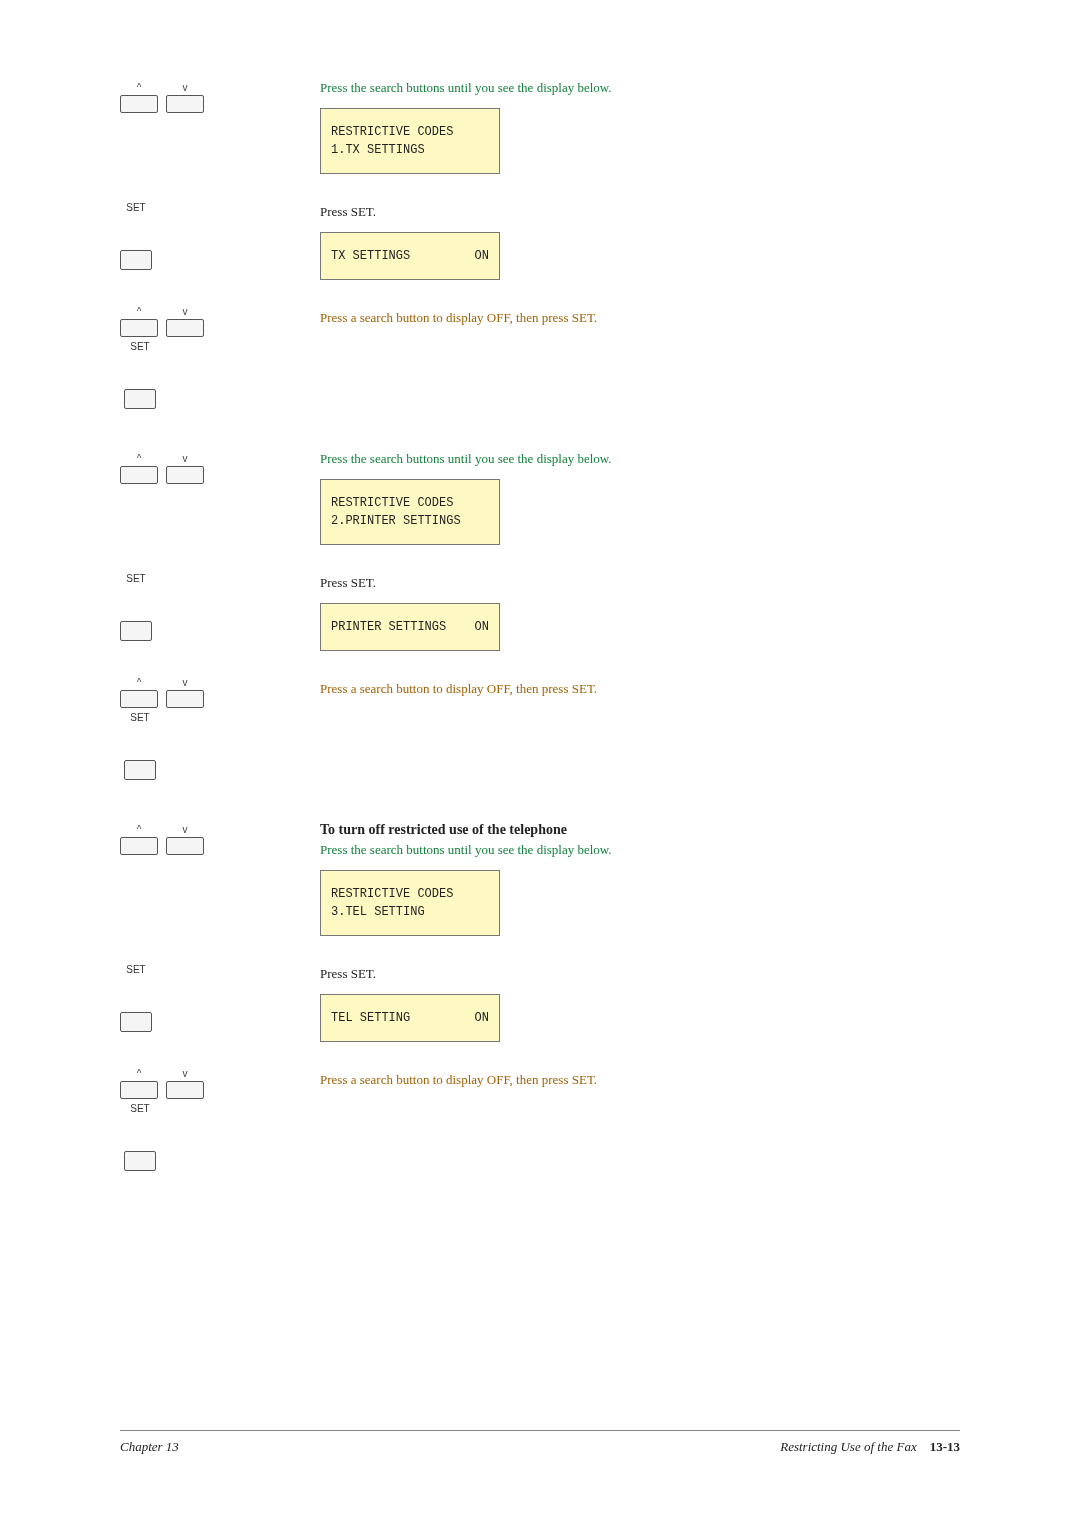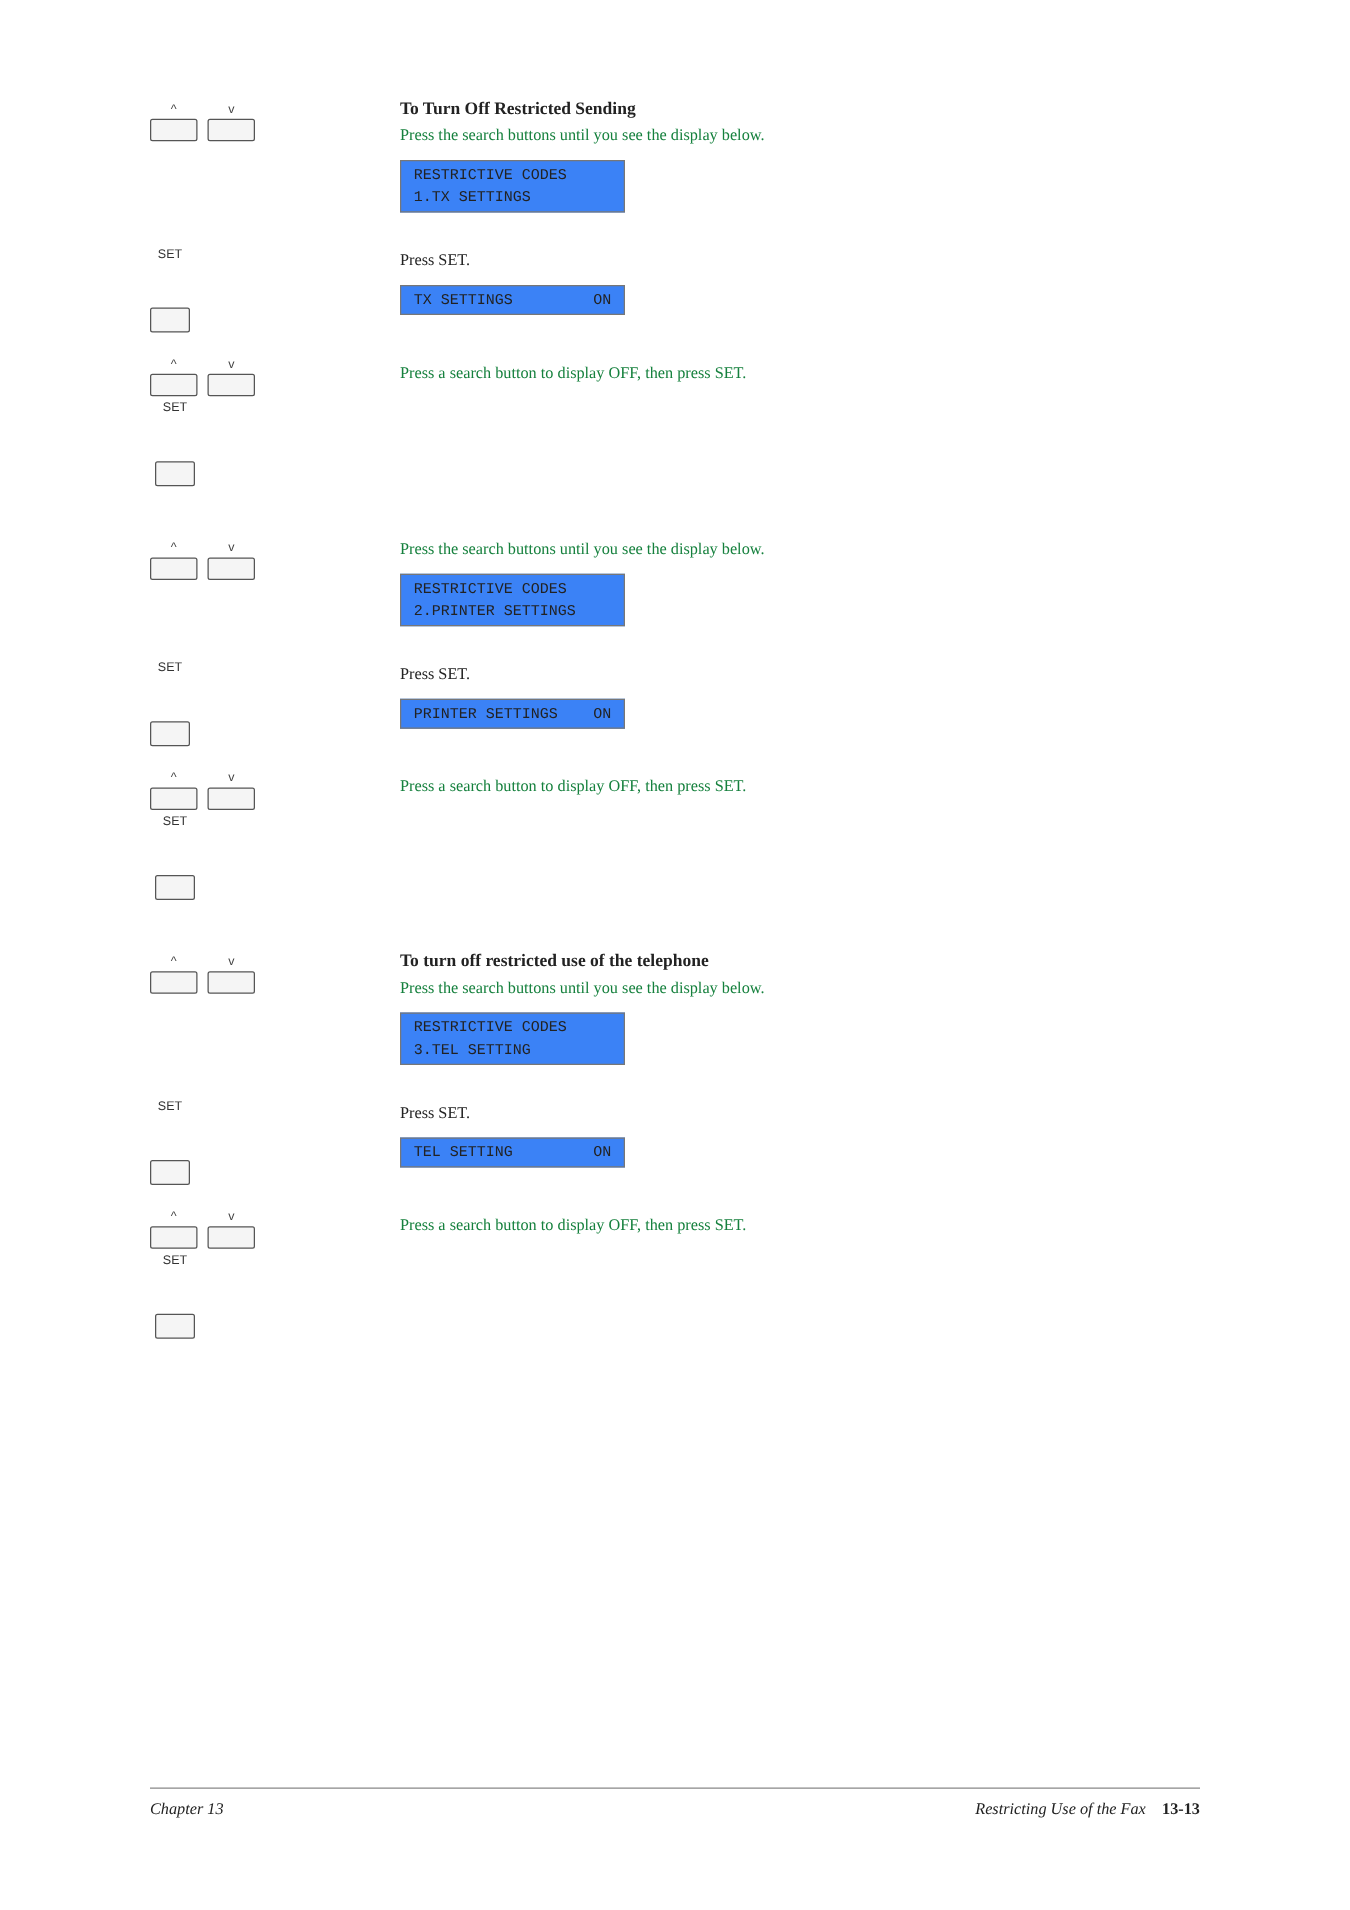--- a/index.html
+++ b/index.html
@@ -70,23 +70,23 @@
       background: #f5f5f5;
       display: inline-block;
       border-radius: 2px;
     }
 
     
     .lcd {
       border: 1.5px solid #777;
       font-family: 'Courier New', Courier, monospace;
       font-size: 12px;
-      padding: 2px 10px;
+      padding: 14px 10px;
       display: inline-block;
-      background: #3b82f6;
+      background: #fef9c3;
       line-height: 1.5;
       margin: 6px 0;
       min-width: 180px;
     }
 
     .lcd-single {
       display: flex;
       justify-content: space-between;
       align-items: flex-end;
     }
@@ -116,21 +116,21 @@
 
     .press-set-text {
       font-size: 13px;
       color: #222;
       margin-bottom: 6px;
       padding-top: 6px;
     }
 
     .press-search-text {
       font-size: 13px;
-      color: #15803d;
+      color: #a16207;
       padding-top: 6px;
     }
 
     
     .spacer { height: 24px; }
 
     
     .footer {
       position: absolute;
       bottom: 73px;
@@ -200,21 +200,20 @@
             <div class="key-btn"></div>
           </div>
           <div class="arrow-group">
             <span class="arrow-char">v</span>
             <div class="key-btn"></div>
           </div>
         </div>
       </div>
     </div>
     <div class="right-col">
-      <div class="section-title">To Turn Off Restricted Sending</div>
       <div class="section-desc">Press the search buttons until you see the display below.</div>
       <div class="lcd">
         <div>RESTRICTIVE CODES</div>
         <div>1.TX SETTINGS</div>
       </div>
     </div>
   </div>
 
   <div class="section">
     <div class="left-col">

